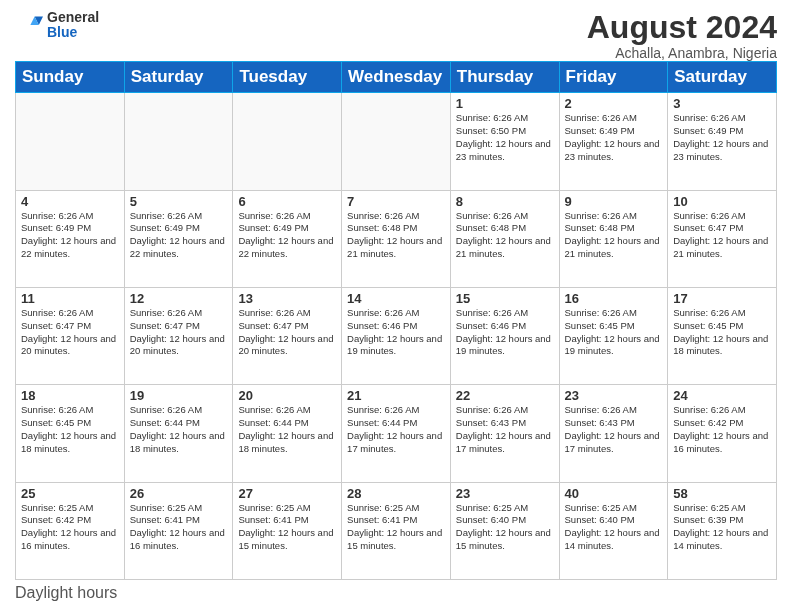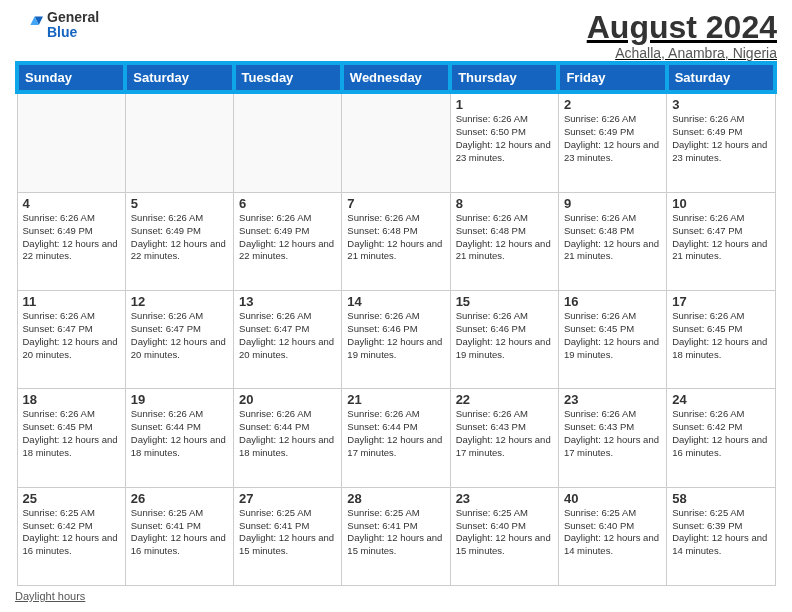--- a/index.html
+++ b/index.html
@@ -42,21 +42,20 @@
       font-size: 14px;
       font-weight: bold;
       color: #1565c0;
     }
     .logo-icon {
       width: 28px;
       height: 28px;
     }
     .title-block {
       text-align: right;
-      text-decoration: underline;
     }
     .main-title {
       font-size: 32px;
       font-weight: bold;
       color: #333;
       line-height: 1.1;
     }
     .subtitle {
       font-size: 14px;
       color: #555;
@@ -66,23 +65,23 @@
       border: 1px solid #ccc;
       border-collapse: collapse;
       width: 100%;
       table-layout: fixed;
     }
     .calendar th {
       background-color: #1565c0;
       color: #fff;
       text-align: left;
       padding: 5px 6px;
-      font-size: 13px;
-      font-weight: bold;
-      border: 4px solid #0ea5e9;
+      font-size: 17px;
+      font-weight: bold;
+      border: 1px solid #0ea5e9;
     }
     .calendar td {
       border: 1px solid #ccc;
       vertical-align: top;
       padding: 3px 5px;
       font-size: 9.5px;
       color: #333;
       background: #fff;
       width: calc(100% / 7);
     }
@@ -95,25 +94,24 @@
       color: #333;
       display: block;
       margin-bottom: 1px;
     }
     .day-info {
       color: #333;
       font-size: 9.5px;
       line-height: 1.35;
     }
     .footer-note {
-      font-size: 11px;
+      font-size: 16px;
       color: #555;
       margin-top: 4px;
       text-align: left;
-      text-decoration: underline;
     }
   </style>
 </head>
 <body>
 
 <div class="page">
   <div class="header">
     <div class="logo">
       <svg class="logo-icon" viewBox="0 0 40 40">
         <polygon points="28,8 40,8 34,20" fill="#1565c0"></polygon>

